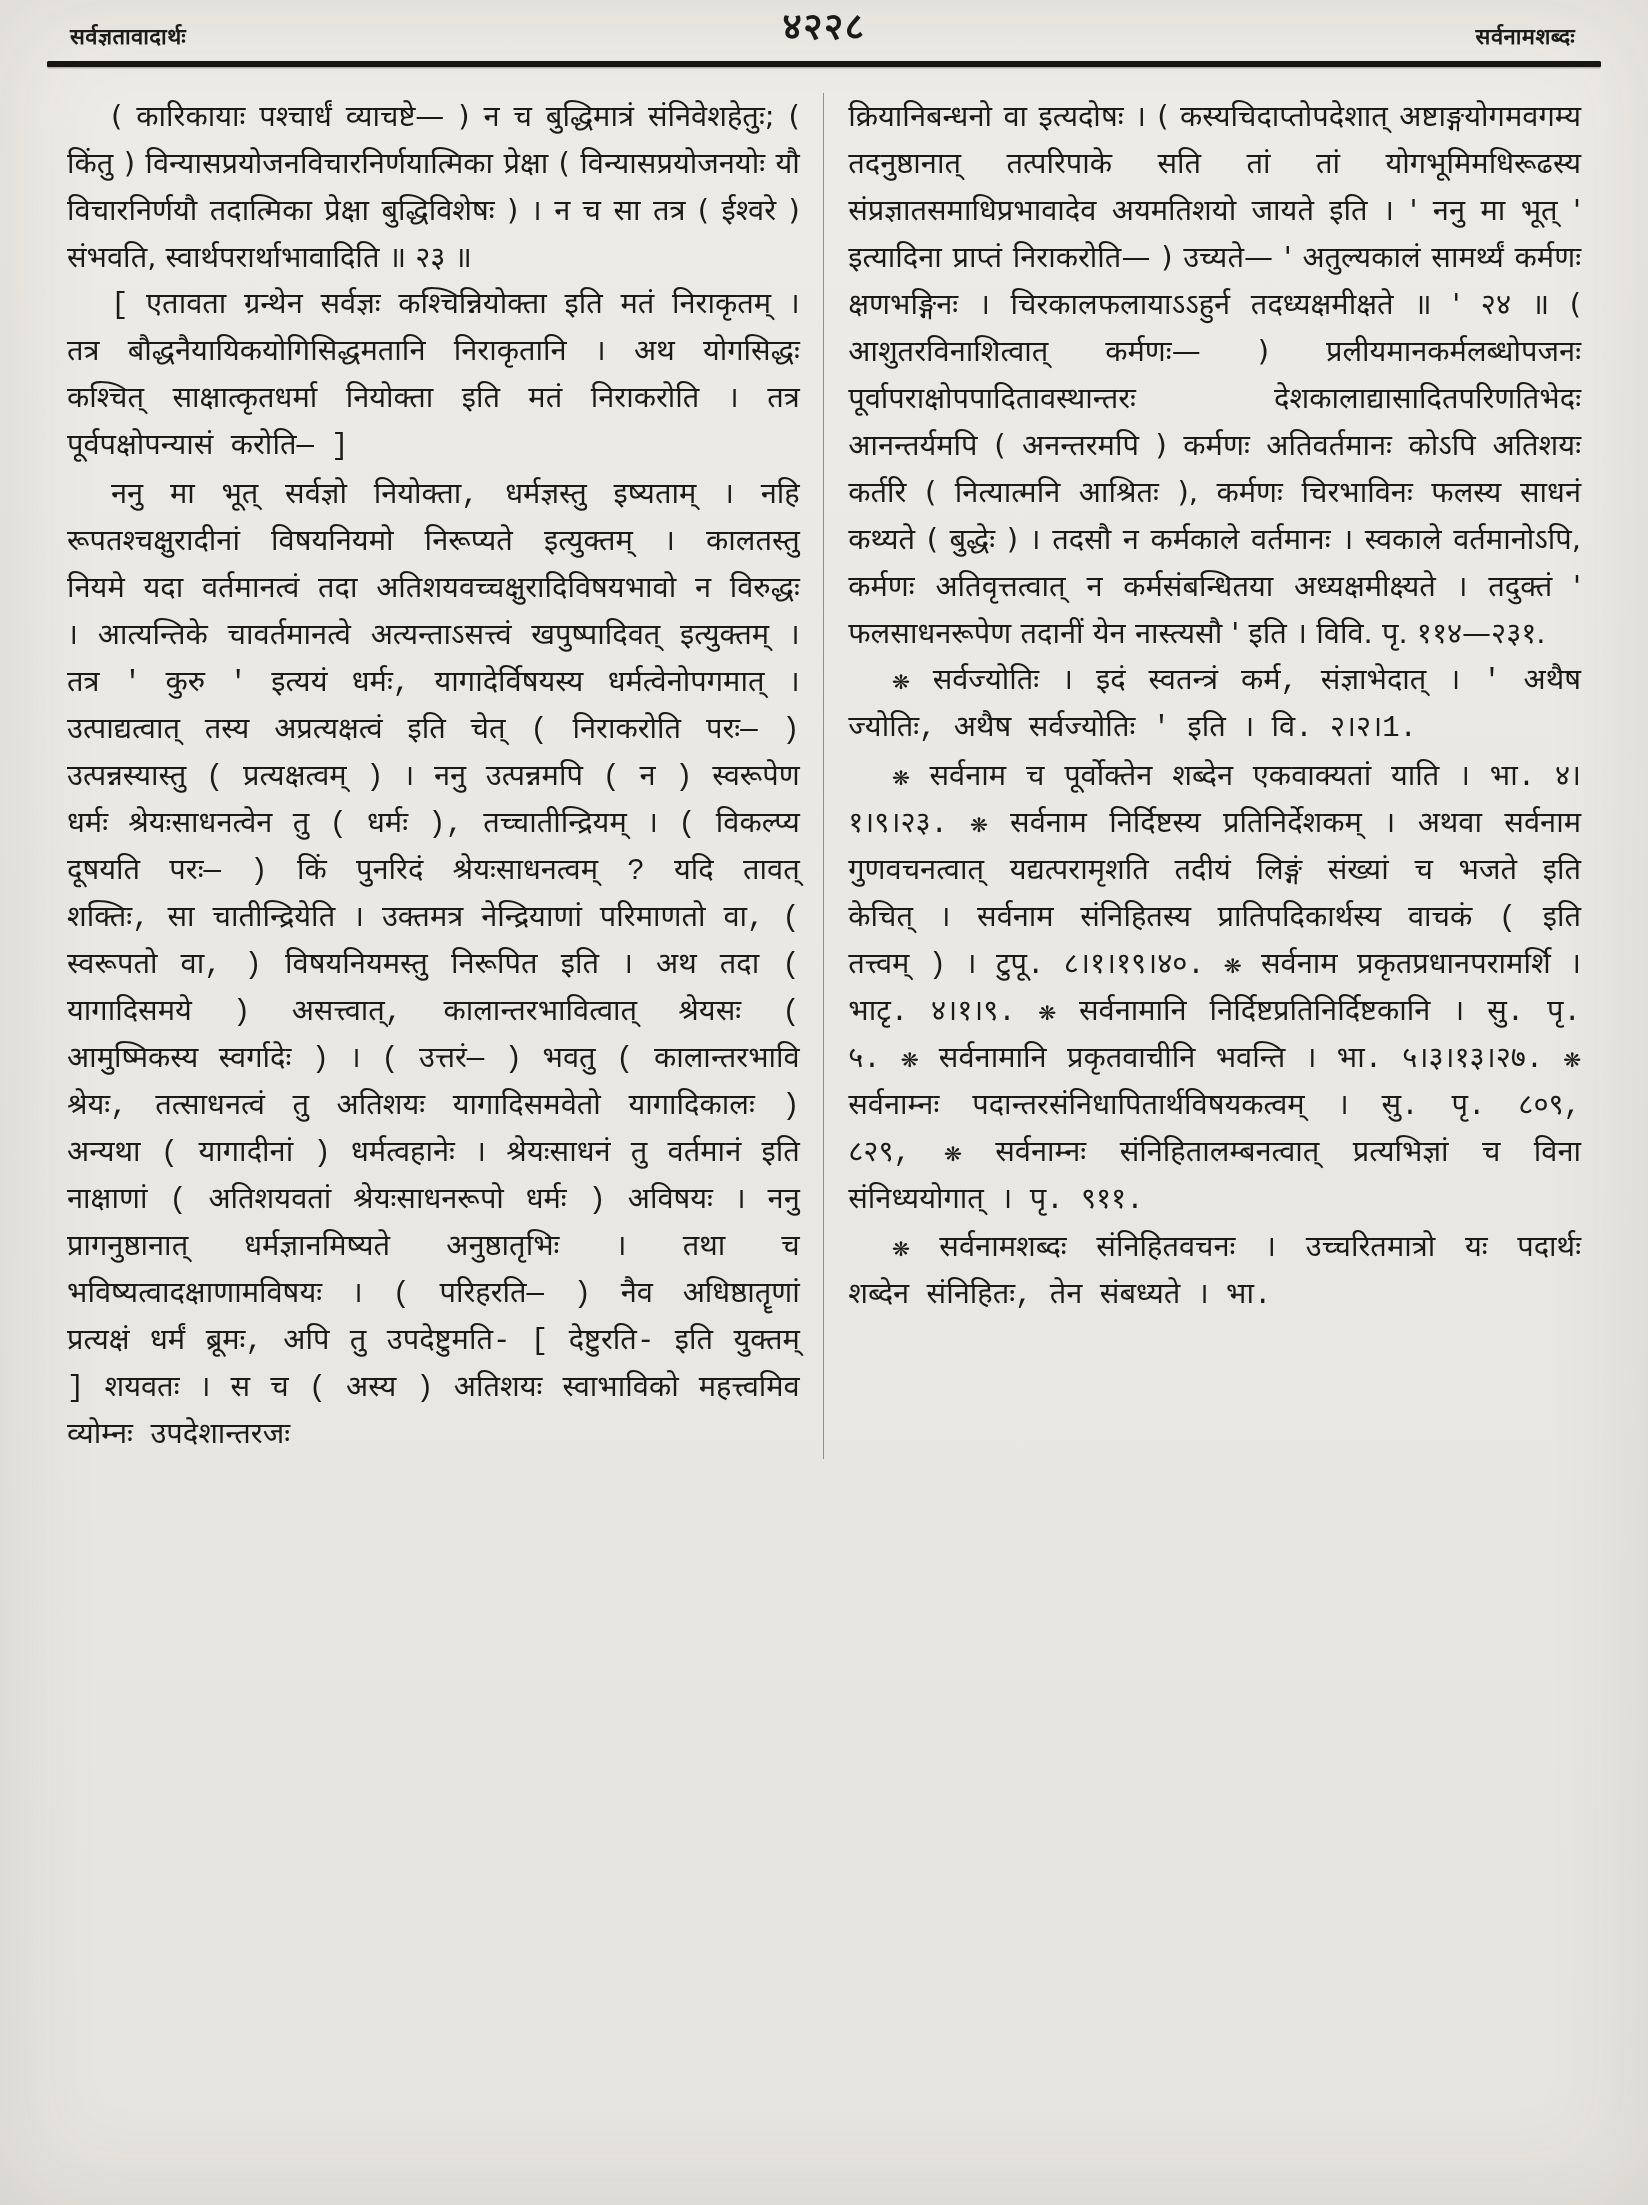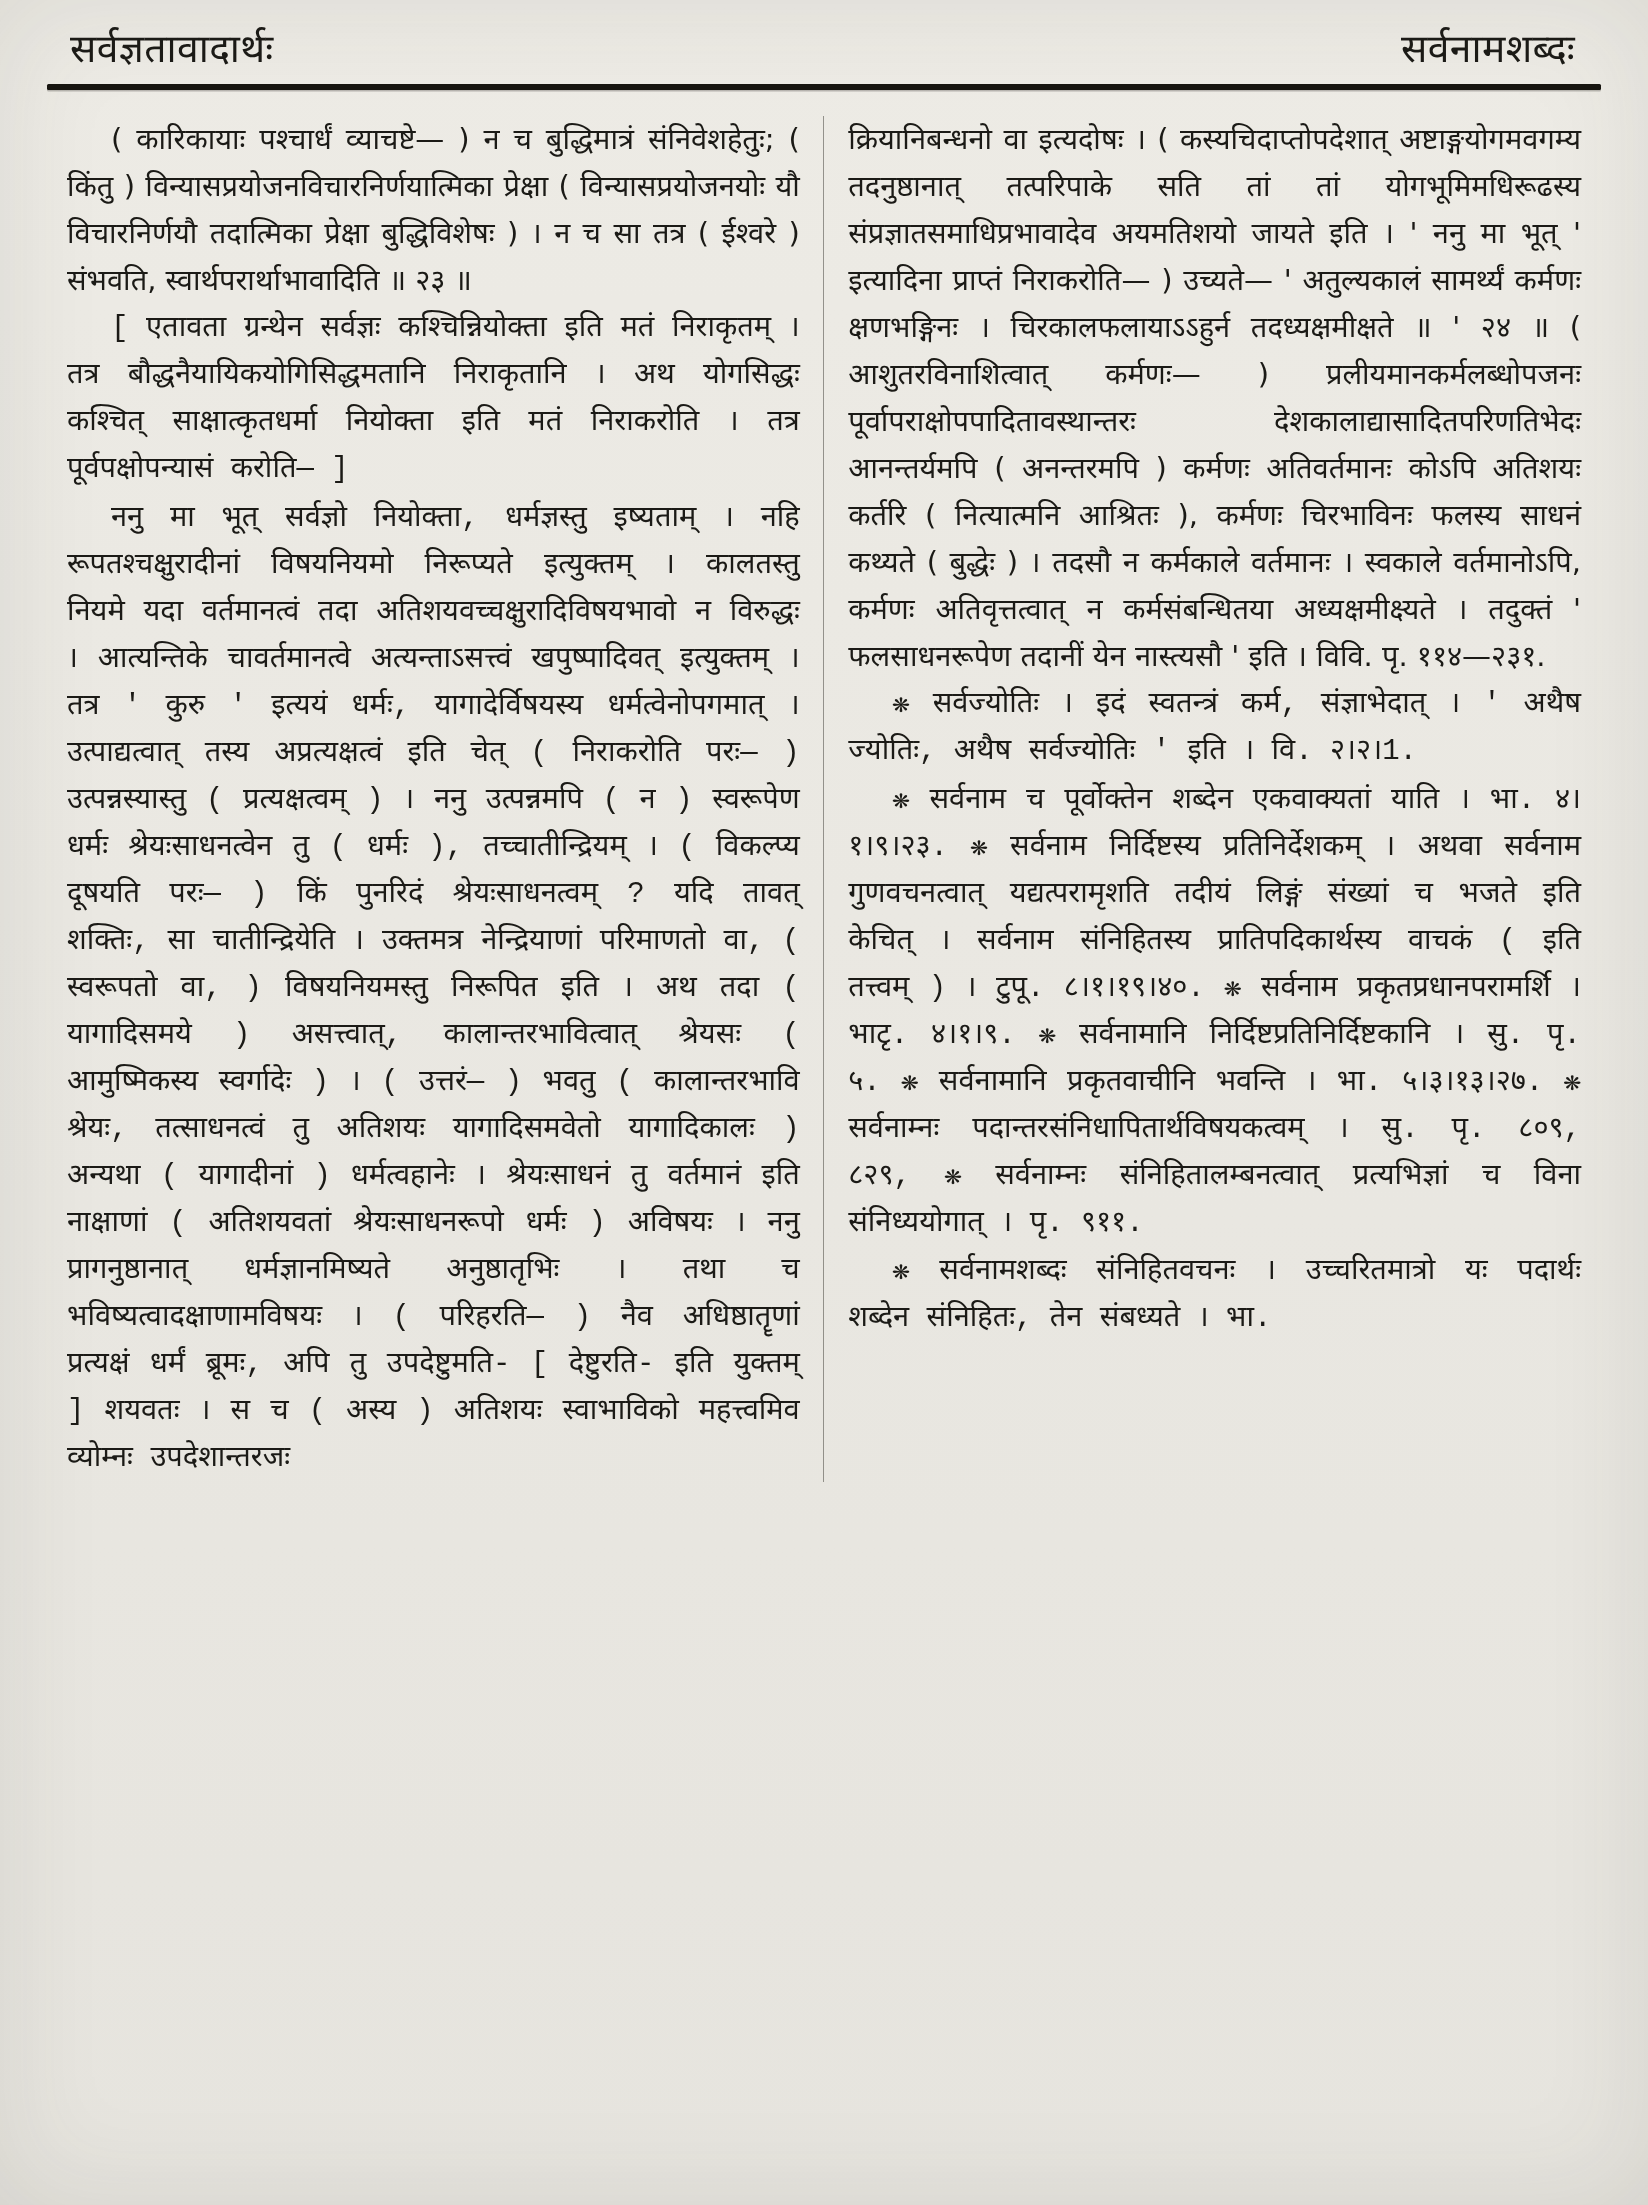--- a/index.html
+++ b/index.html
@@ -20,22 +20,22 @@
     overflow: hidden;
   }
   .header {
     display: flex;
     justify-content: space-between;
     align-items: flex-end;
     padding: 20px 73px 0 70px;
     position: relative;
   }
   .h-left, .h-right {
-    font-size: 39px;
-    font-weight: normal;
+    font-size: 22px;
+    font-weight: bold;
     letter-spacing: 0.4px;
     white-space: nowrap;
   }
   .h-center {
     position: absolute;
     left: 0;
     right: 0;
     text-align: center;
     font-size: 37px;
     font-weight: bold;
@@ -76,20 +76,21 @@
   .para + .para { margin-top: 1.5px; font-family: Liberation Mono, monospace; }
   .indent { text-indent: 44px; }
   .verse-end { }
 </style>
 </head>
 <body>
 
 <div class="page">
 
   <header class="header">
+    <div class="h-center">४२२८</div>
     <div class="h-left">सर्वज्ञतावादार्थः</div>
     <div class="h-right">सर्वनामशब्दः</div>
   </header>
 
   <div class="rule"></div>
 
   <main class="columns">
 
     <section class="col col-left">
       <p class="para indent verse-end">( कारिकायाः पश्चार्धं व्याचष्टे— ) न च बुद्धिमात्रं संनिवेशहेतुः; ( किंतु ) विन्यासप्रयोजनविचारनिर्णयात्मिका प्रेक्षा ( विन्यासप्रयोजनयोः यौ विचारनिर्णयौ तदात्मिका प्रेक्षा बुद्धिविशेषः ) । न च सा तत्र ( ईश्वरे ) संभवति, स्वार्थपरार्थाभावादिति ॥ २३ ॥</p>

